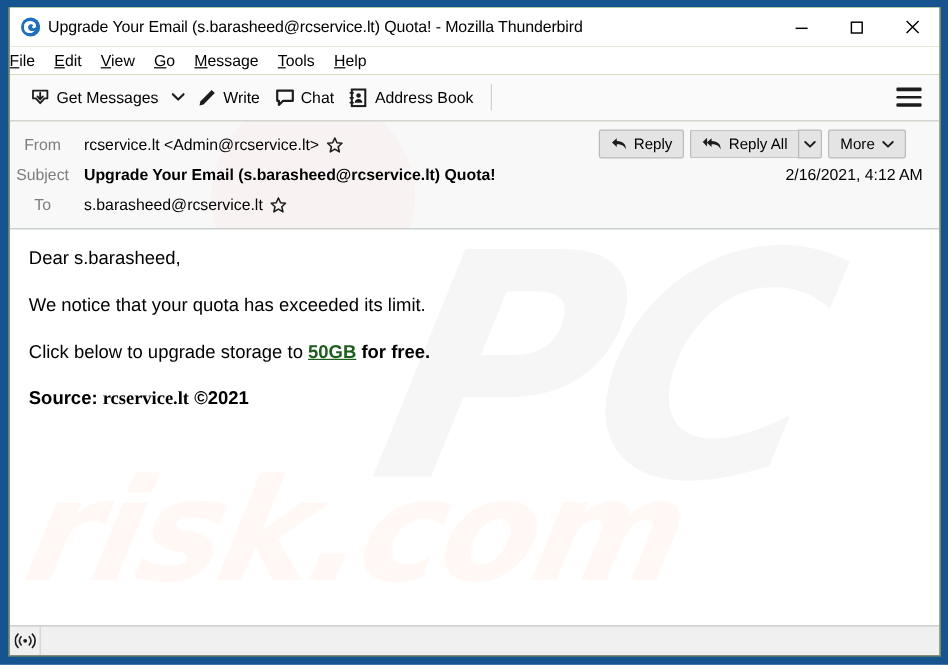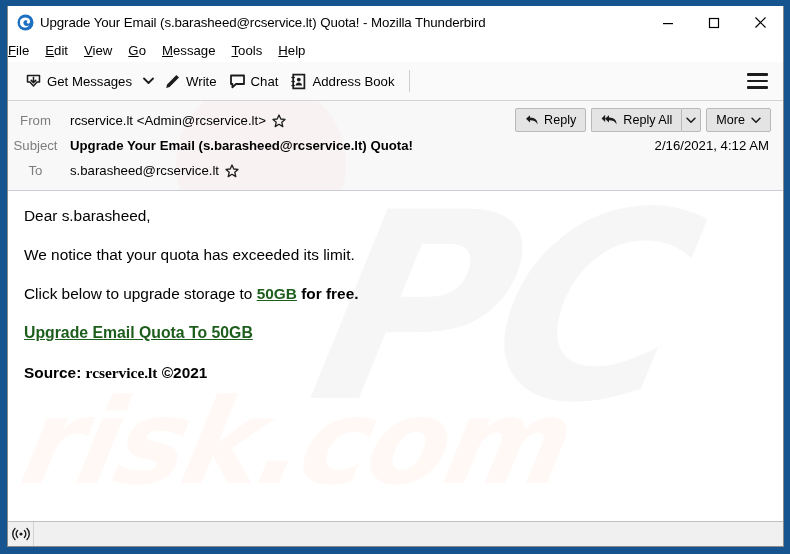--- a/index.html
+++ b/index.html
@@ -166,21 +166,21 @@
     position: absolute;
     right: 14px;
     font-size: 13.2px;
     color: #000000;
     white-space: nowrap;
   }
 
   
   #reply-cluster {
     position: absolute;
-    right: 12px; top: 7px;
+    right: 28px; top: 7px;
     display: flex;
     align-items: flex-end;
     z-index: 3;
   }
   .rb {
     display: flex; align-items: center;
     height: 24px;
     padding: 0 9px;
     background: #e4e4e4;
     border: 1px solid #b9b9b9;
@@ -465,23 +465,20 @@
       <div class="wm" id="wm-risk">risk.com</div>
 
       <div class="body-line">Dear s.barasheed,</div>
 
       <div class="body-line">We notice that your quota has exceeded its limit.</div>
 
       <div class="body-line">
         <span>Click below to upgrade storage to </span><span class="green-link">50GB</span><span style="font-weight:bold;"> for free.</span>
       </div>
 
-      <div class="body-line link-line">
-        <span class="green-link">Upgrade Email Quota To 50GB</span>
-      </div>
 
       <div class="body-line source-line">
         <span>Source: </span><span class="serif">rcservice.lt</span><span> ©2021</span>
       </div>
     </div>
 
     <div id="statusbar">
       <span id="status-cell">
         <svg width="18" height="14" viewBox="0 0 18 14">
           <circle cx="9" cy="7" r="1.6" fill="#1c1c1c"></circle>

